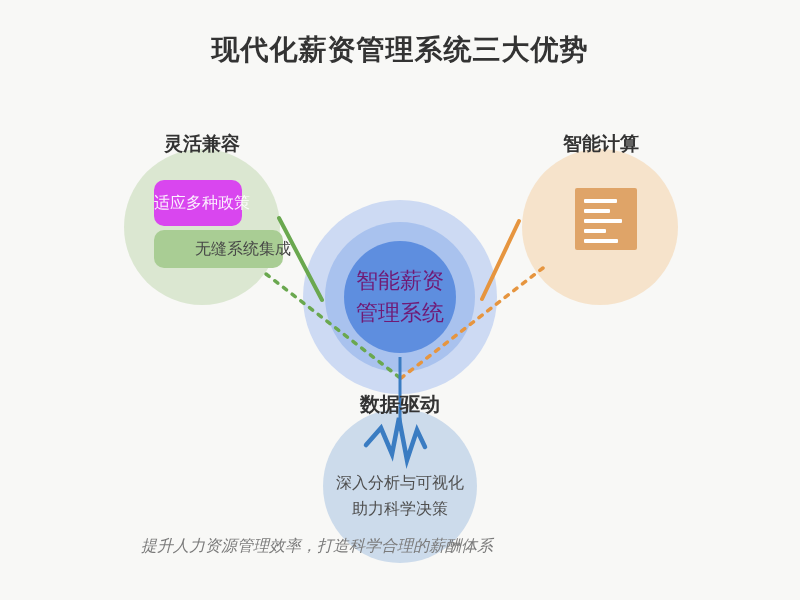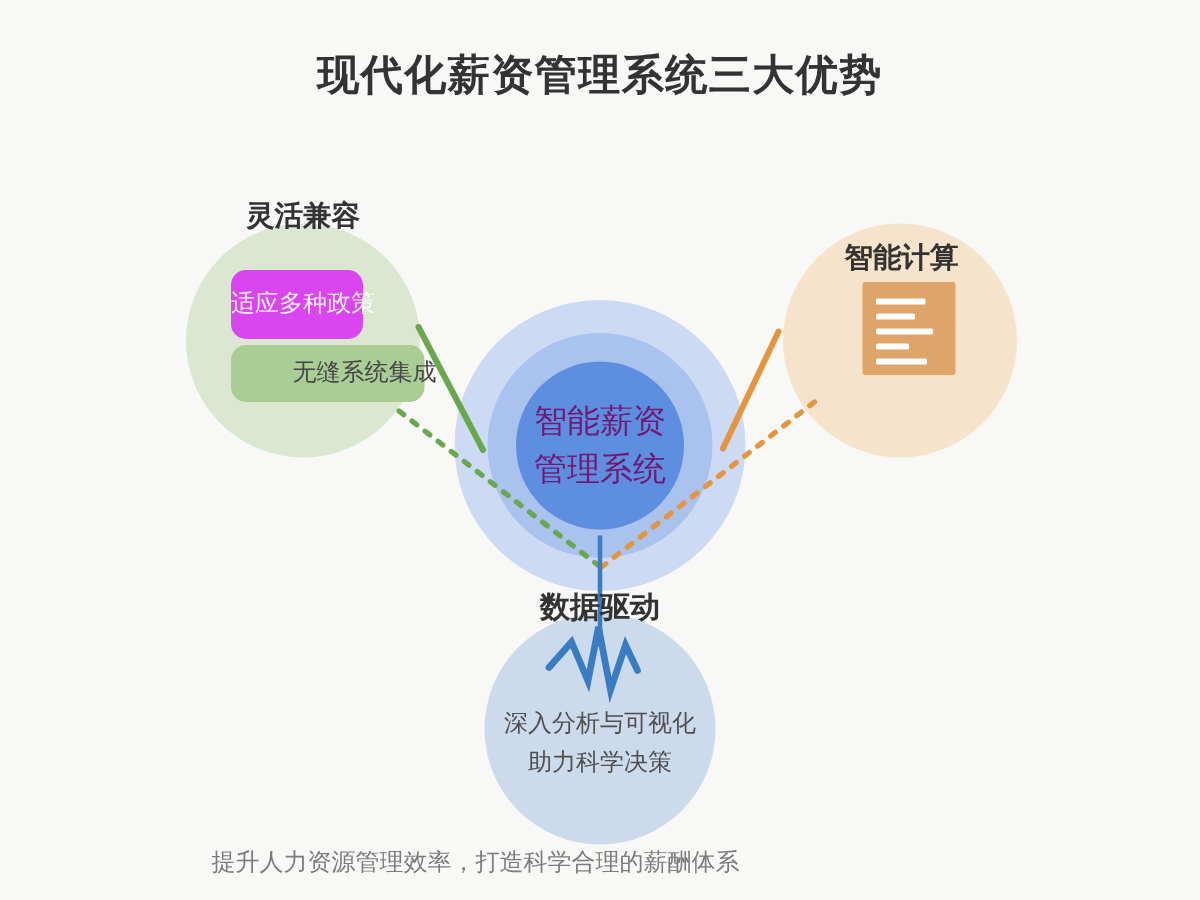--- a/index.html
+++ b/index.html
@@ -65,22 +65,22 @@
 
   
   .circle-data{left:323px;top:409px;width:154px;height:154px;background:#ccdbeb;}
   .data-title{left:310px;top:391px;width:180px;font-size:20px;}
   .data-text{
     position:absolute;left:300px;top:470px;width:200px;
     text-align:center;font-size:16px;color:#4f4f4f;line-height:26px;
   }
 
   .footer-text{
-    left:0;top:565px;width:634px;text-align:center;
-    font-size:16px;color:#7b7b7b;
+    left:0;top:536px;width:634px;text-align:center;
+    font-size:16px;color:#7b7b7b;font-style:italic;
   }
 
   .lines-svg{
     position:absolute;left:0;top:0;width:800px;height:600px;
     pointer-events:none;
   }
 </style>
 </head>
 <body>
 
@@ -101,21 +101,21 @@
     <line x1="519" y1="221" x2="482" y2="299" stroke="#e6953f" stroke-width="4" stroke-linecap="round"></line>
     <line x1="543" y1="268" x2="401" y2="378" stroke="#e6953f" stroke-width="3.5" stroke-dasharray="4 7" stroke-linecap="round"></line>
     <line x1="400" y1="357" x2="400" y2="431" stroke="#3a7cc2" stroke-width="3"></line>
     <polyline points="366,445 381,428 392,454 399,418 407,460 417,430 425,447" fill="none" stroke="#3a7cc2" stroke-width="4.5" stroke-linecap="round"></polyline>
   </svg>
 
   <div class="branch-title" style="left:112px;top:131px;">灵活兼容</div>
   <div class="green-item green-item-1">适应多种政策</div>
   <div class="green-item green-item-2">无缝系统集成</div>
 
-  <div class="branch-title" style="left:511px;top:131px;margin-top:28px;">智能计算</div>
+  <div class="branch-title" style="left:511px;top:131px;">智能计算</div>
   <div class="doc-icon">
     <span class="bar" style="top:11px;width:33px;"></span>
     <span class="bar" style="top:21px;width:26px;"></span>
     <span class="bar" style="top:31px;width:38px;"></span>
     <span class="bar" style="top:41px;width:22px;"></span>
     <span class="bar" style="top:51px;width:34px;"></span>
   </div>
 
   <div class="center-label">
     <div>智能薪资</div>

